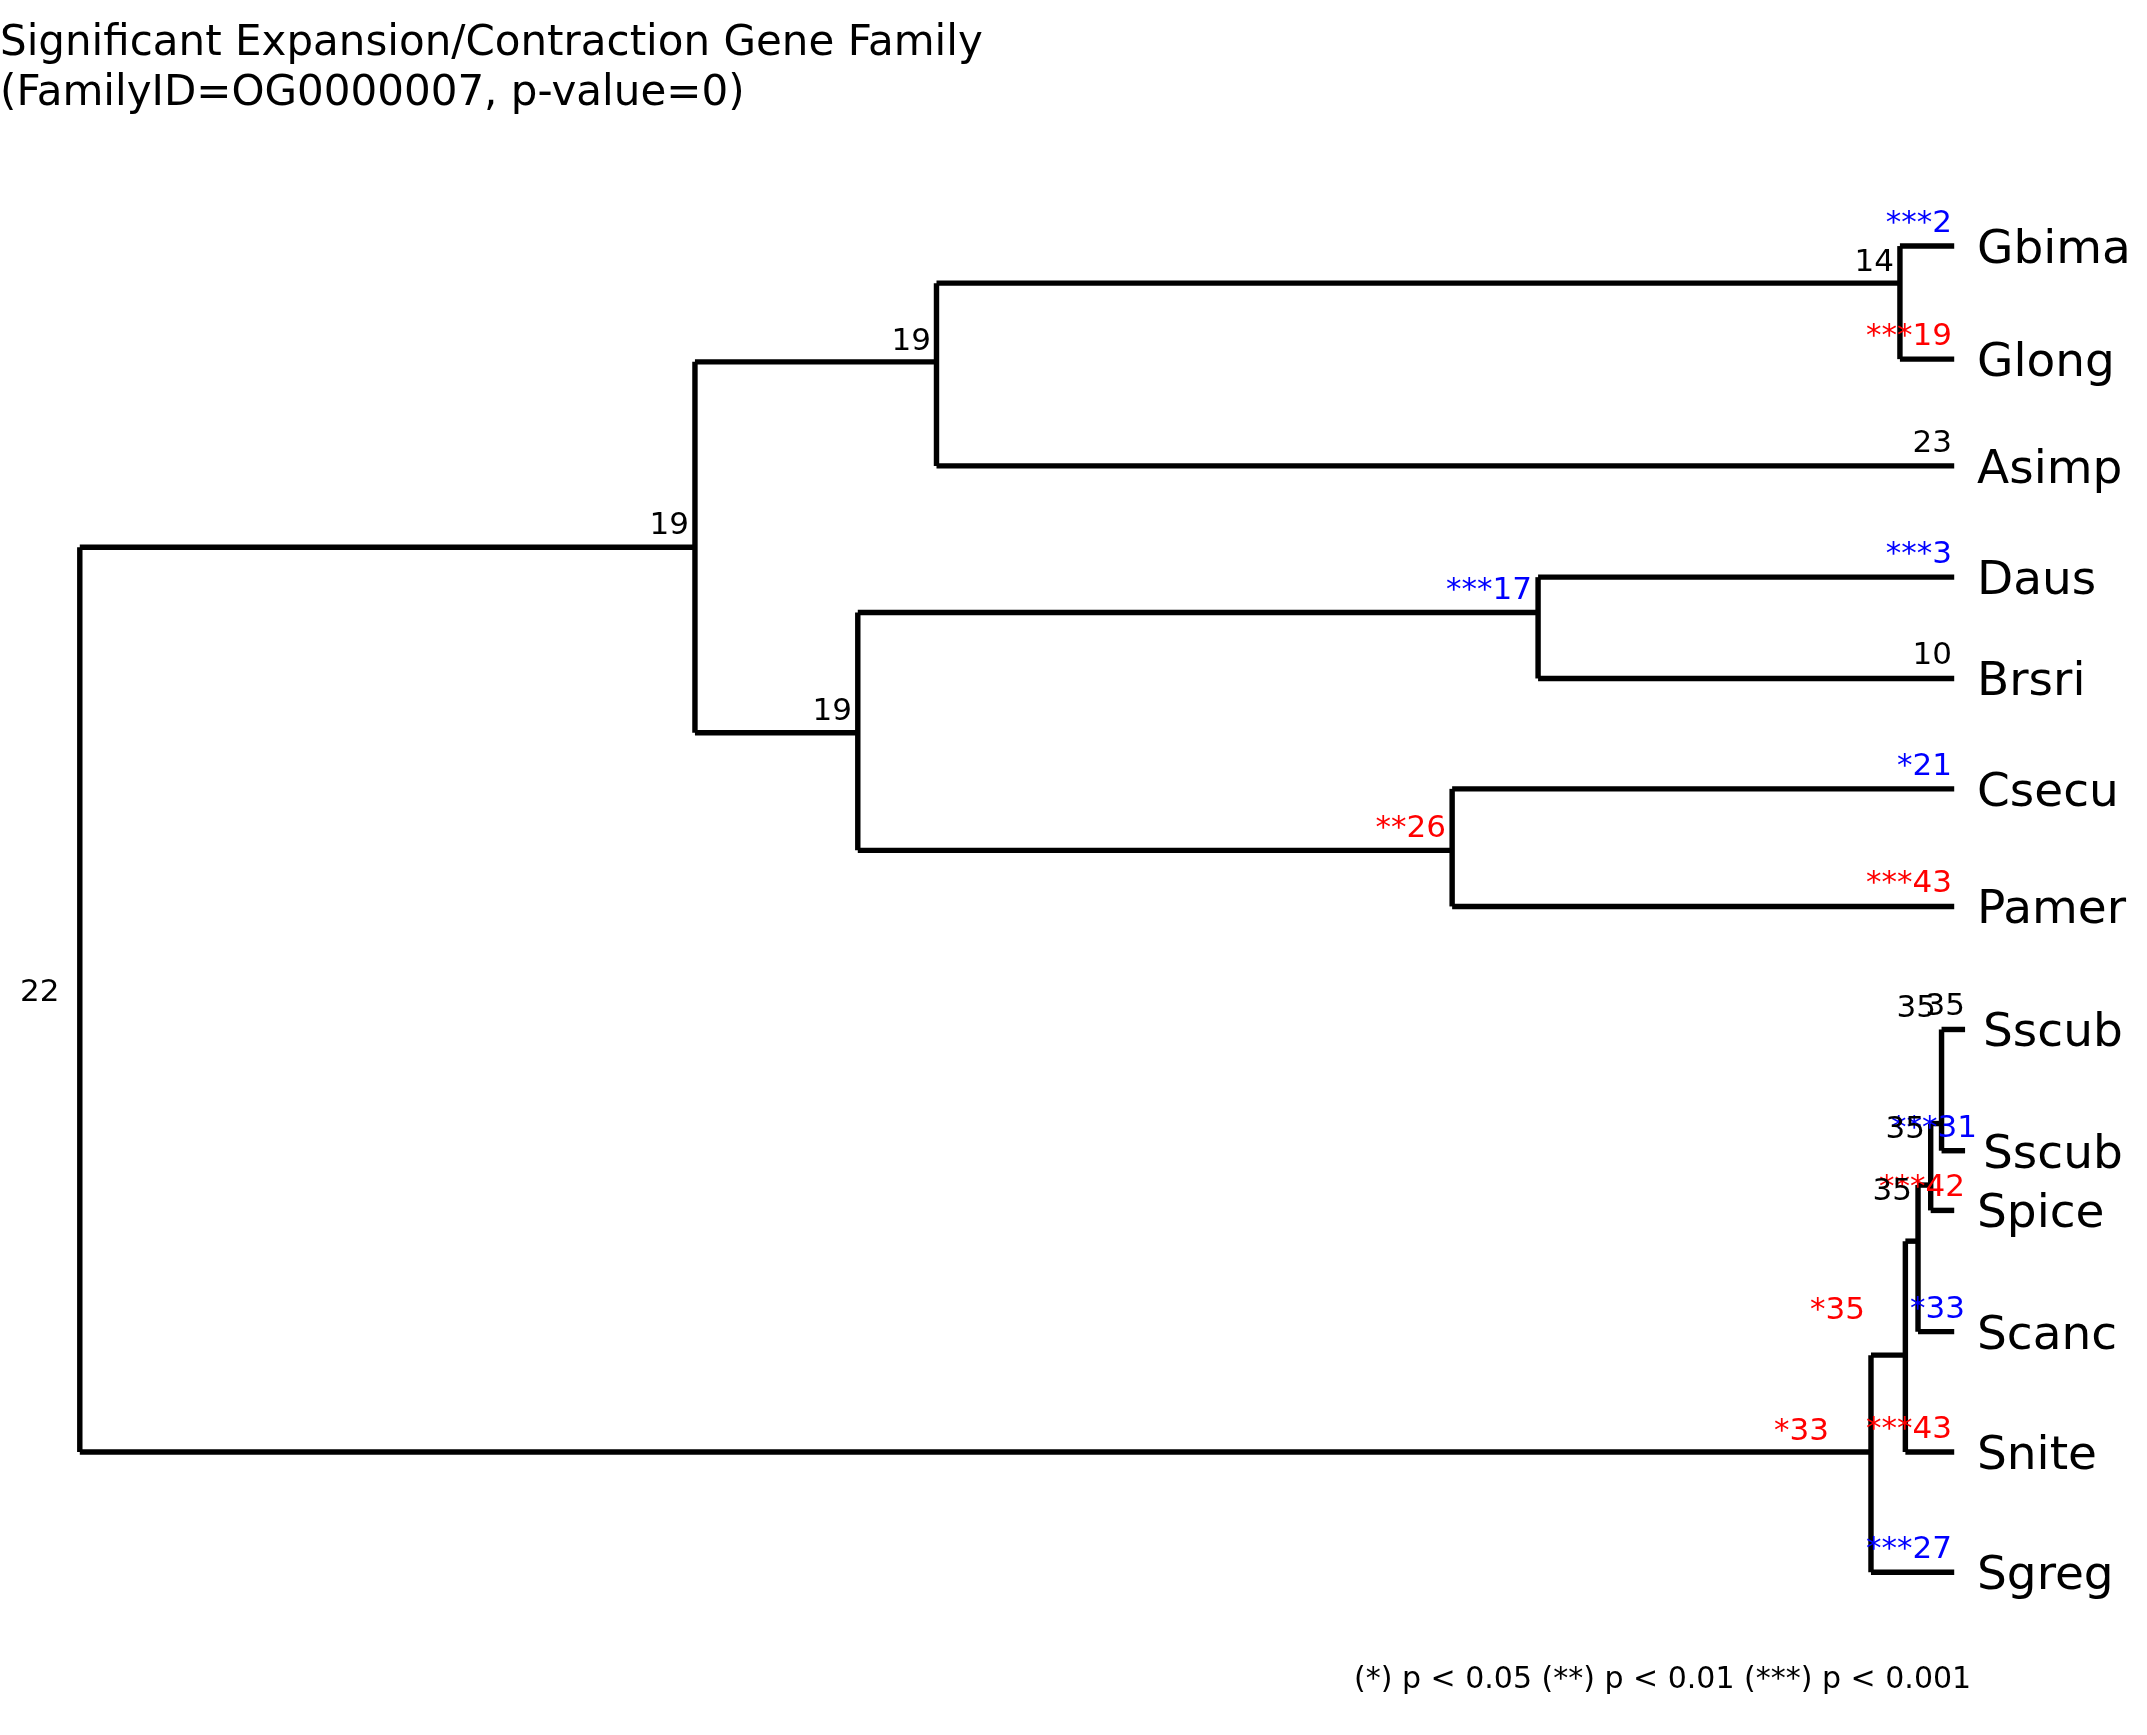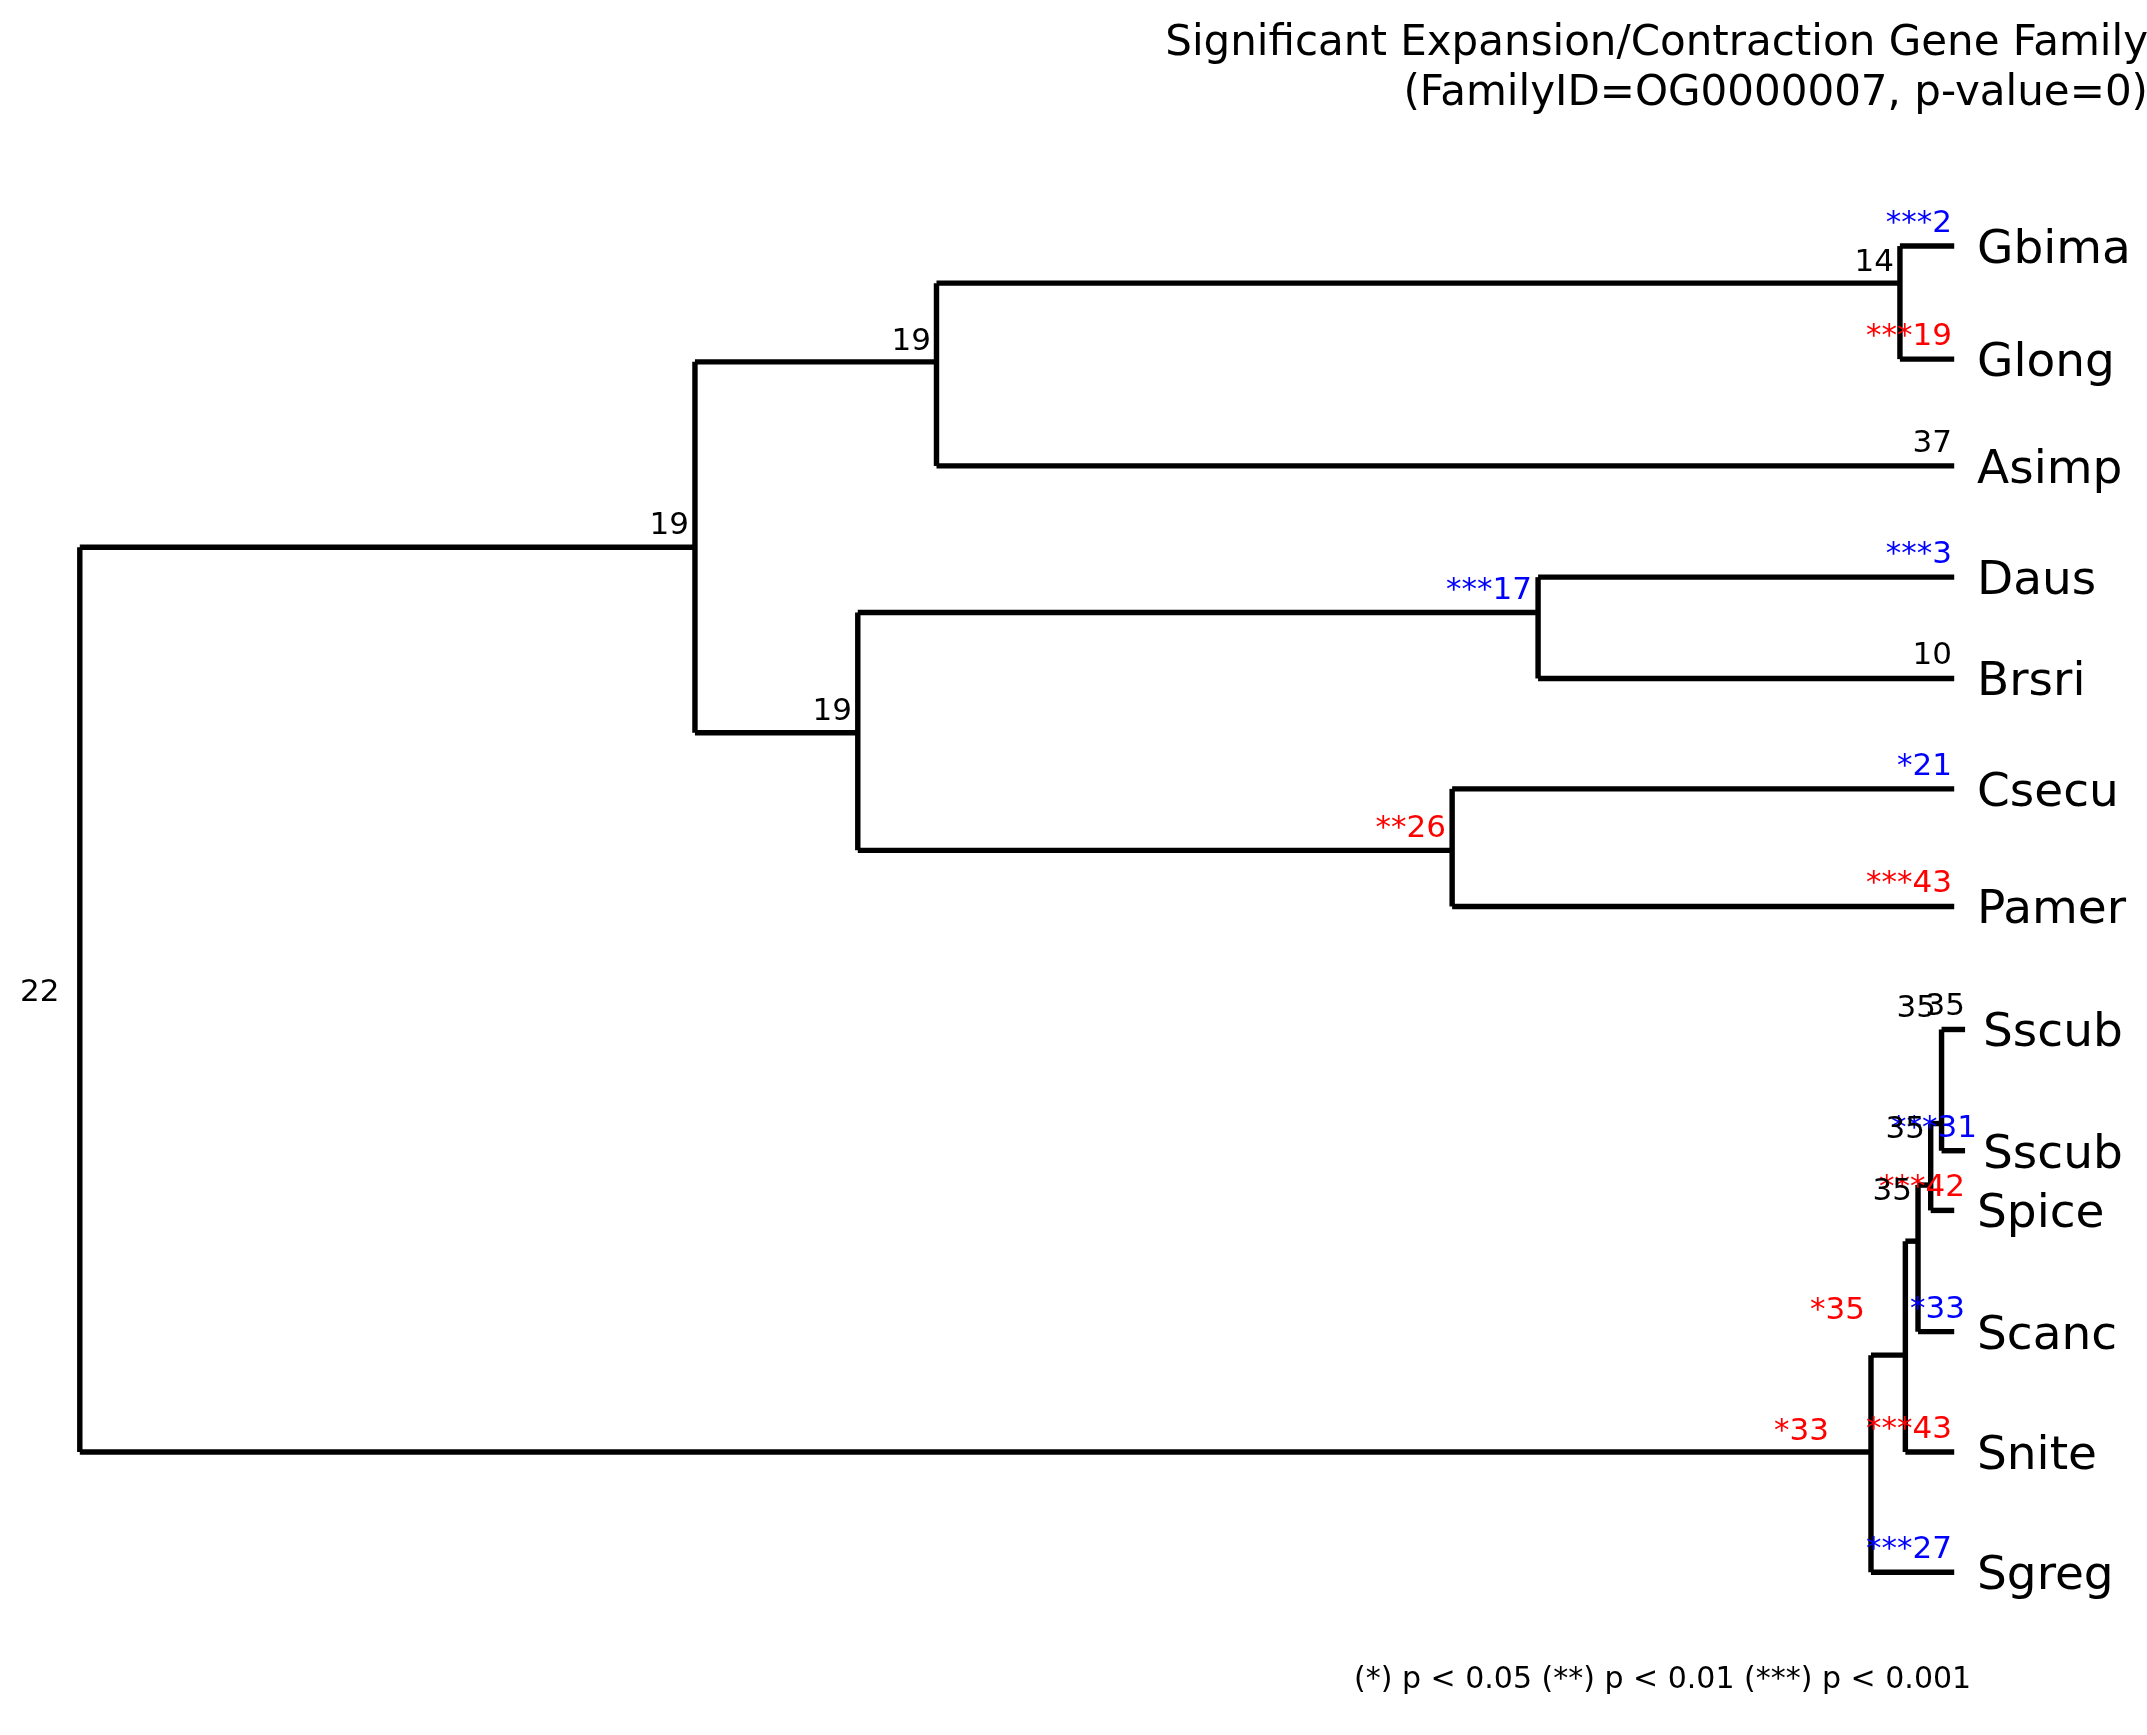--- a/index.html
+++ b/index.html
@@ -1,21 +1,21 @@
 <!DOCTYPE html>
 <html style="font-size:14.5px"><head>
 <meta charset="utf-8">
 <style>
   html,body{margin:0;padding:0;background:#ffffff;}
   body{width:2148px;height:1736px;position:relative;overflow:hidden;
        font-family:"DejaVu Sans","Liberation Sans",sans-serif;color:#000;}
 
   #chart-title{
     position:absolute; left:0; top:16.3px; width:2148px;
-    text-align:right; font-size:42px; line-height:1.18;
+    text-align:left; font-size:42px; line-height:1.18;
     white-space:pre-line; color:#000;
   }
 
   #tree-canvas{position:absolute;left:0;top:0;width:2148px;height:1736px;}
 
   .tip-label{
     position:absolute; font-size:47px; line-height:47px;
     color:#000; white-space:nowrap; transform:translateY(-50%);
   }
 
@@ -108,21 +108,21 @@
 <div class="tip-label" style="left:1977px;top:906px">Pamer</div>
 <div class="tip-label" style="left:1983px;top:1029px">Sscub</div>
 <div class="tip-label" style="left:1983px;top:1151px">Sscub</div>
 <div class="tip-label" style="left:1977px;top:1210px">Spice</div>
 <div class="tip-label" style="left:1977px;top:1332px">Scanc</div>
 <div class="tip-label" style="left:1977px;top:1452px">Snite</div>
 <div class="tip-label" style="left:1977px;top:1572px">Sgreg</div>
 
 <div class="node-label blue anchor-right" style="left:1952px;top:237px">***2</div>
 <div class="node-label red  anchor-right" style="left:1952px;top:350px">***19</div>
-<div class="node-label      anchor-right" style="left:1952px;top:457px">37</div>
+<div class="node-label      anchor-right" style="left:1952px;top:457px">23</div>
 <div class="node-label blue anchor-right" style="left:1952px;top:568px">***3</div>
 <div class="node-label      anchor-right" style="left:1952px;top:669px">10</div>
 <div class="node-label blue anchor-right" style="left:1952px;top:780px">*21</div>
 <div class="node-label red  anchor-right" style="left:1952px;top:897px">***43</div>
 <div class="node-label      anchor-right" style="left:1965px;top:1020px">35</div>
 <div class="node-label blue anchor-right" style="left:1977px;top:1142px">***31</div>
 <div class="node-label red  anchor-right" style="left:1965px;top:1201px">***42</div>
 <div class="node-label blue anchor-right" style="left:1965px;top:1323px">*33</div>
 <div class="node-label red  anchor-right" style="left:1952px;top:1443px">***43</div>
 <div class="node-label blue anchor-right" style="left:1952px;top:1563px">***27</div>

